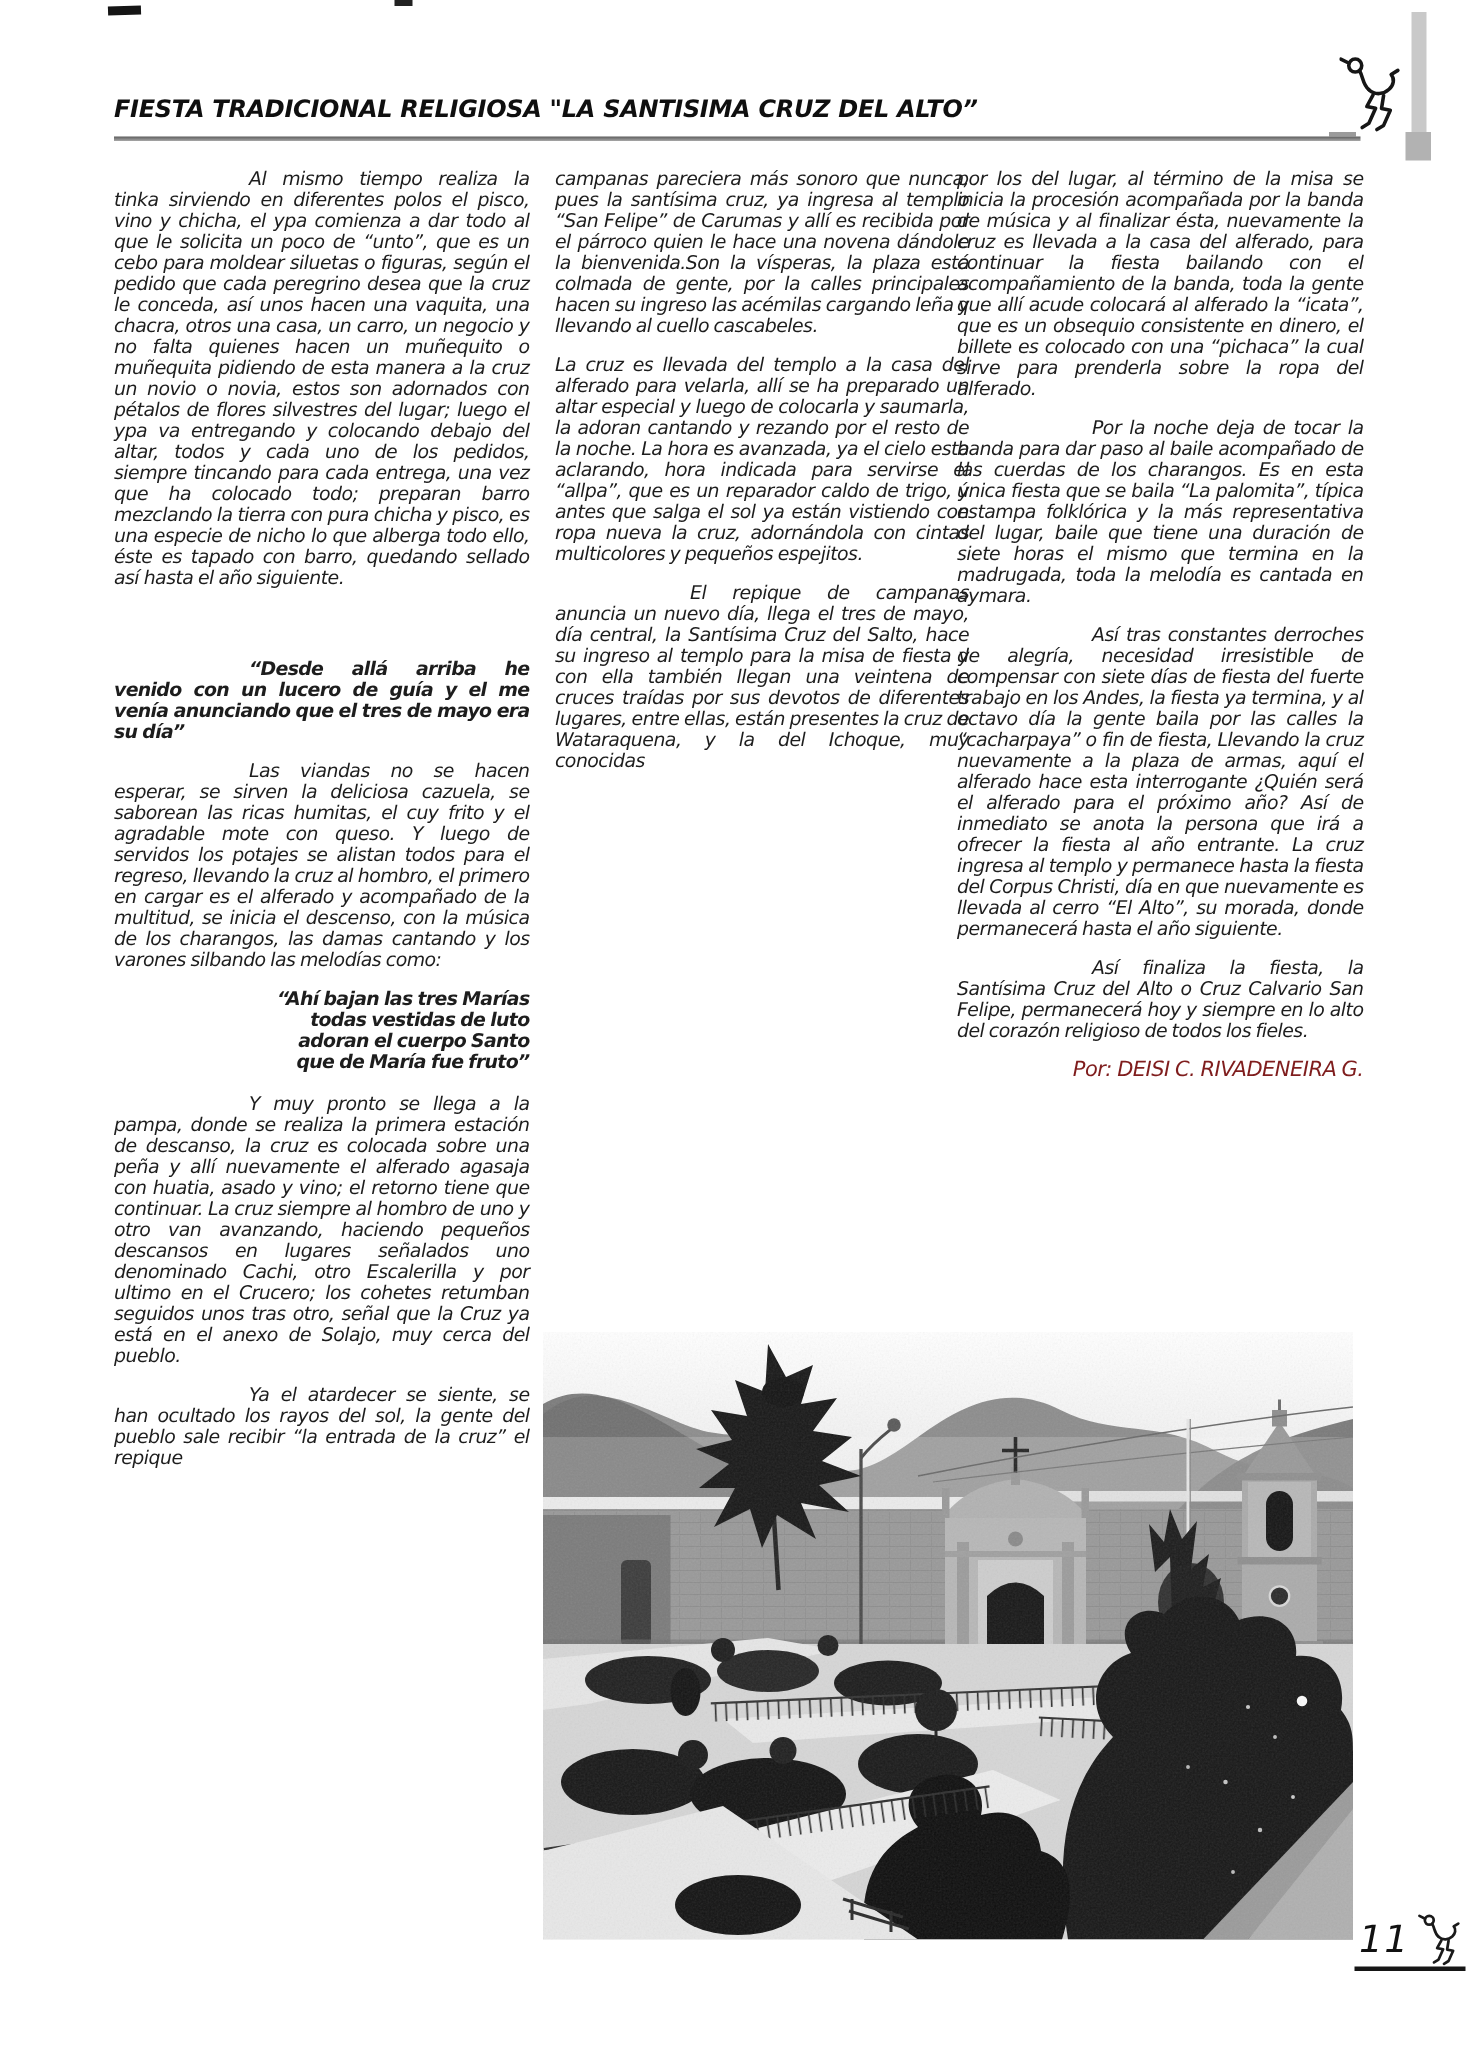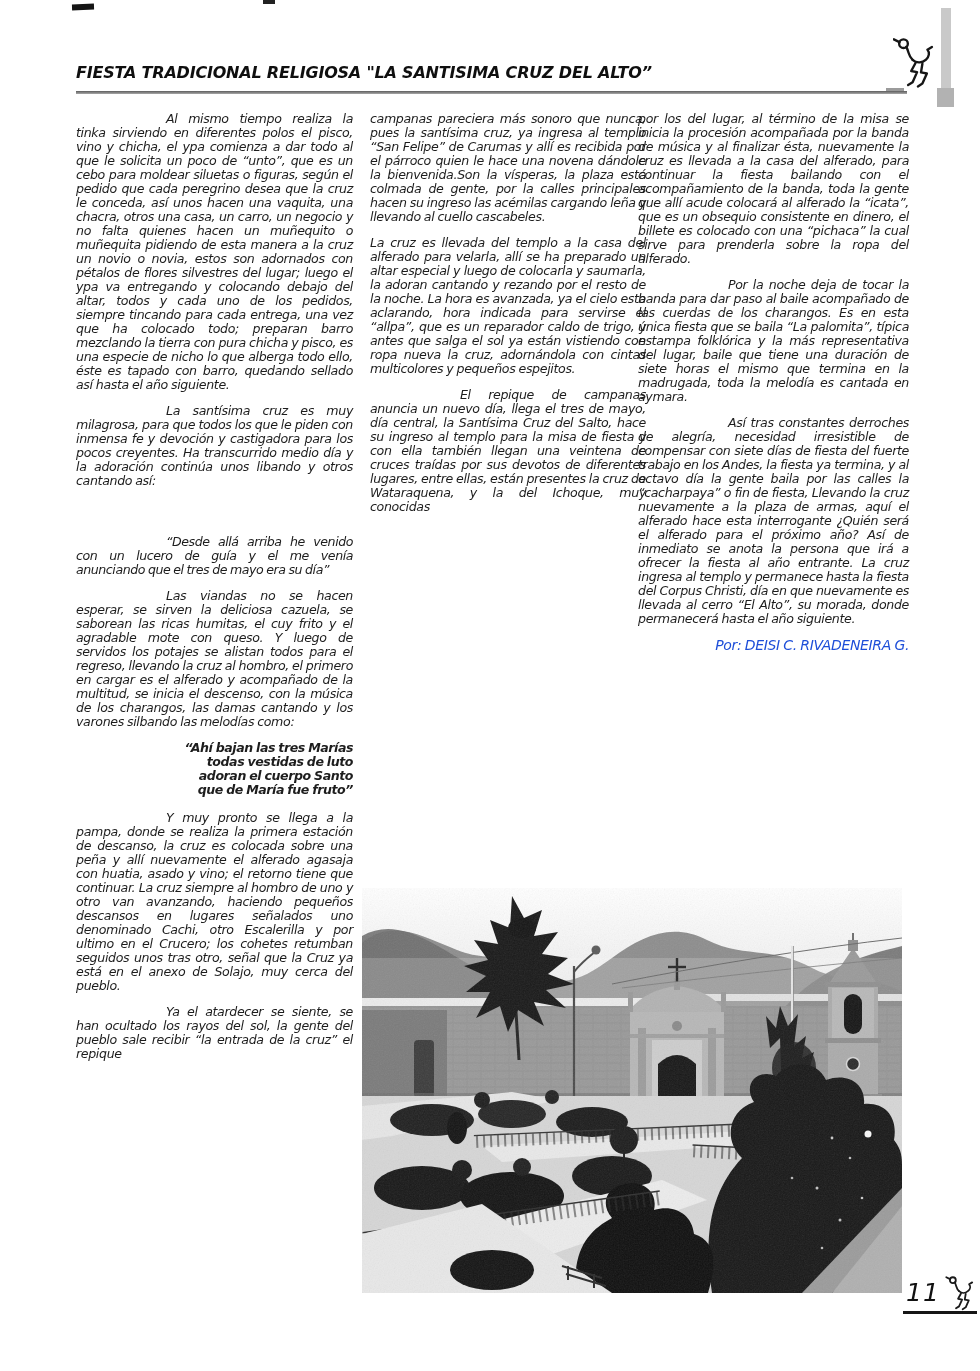--- a/index.html
+++ b/index.html
@@ -7,27 +7,27 @@
        font-family:"DejaVu Sans", sans-serif;}
   .page{position:absolute;inset:0;background:#fff;}
   .title{position:absolute;left:76px;top:63px;font-size:16px;font-weight:bold;font-style:italic;
          letter-spacing:-0.2px;color:#0f0f0f;white-space:nowrap;}
   .rule{position:absolute;left:76px;top:91px;width:831px;height:3px;
         background:linear-gradient(#5c5c5c,#a8a8a8);}
   .col{position:absolute;top:112px;font-style:italic;font-size:12.6px;line-height:14px;
        letter-spacing:-0.35px;word-spacing:-0.6px;color:#1d1d1d;text-align:justify;}
   .col p{margin:0 0 12px 0;text-indent:90px;}
   .col p.flush{text-indent:0;}
-  .col p.quote{font-weight:normal;letter-spacing:-0.45px;margin-top:47px;}
+  .col p.quote{font-weight:bold;letter-spacing:-0.45px;margin-top:47px;}
   .col p.quote-center{font-weight:bold;text-align:right;text-indent:0;white-space:pre-line;
        margin-bottom:14px;letter-spacing:-0.45px;}
   .col1{left:76px;width:277px;}
   .col2{left:359px;width:276px;margin-left:11px;}
   .col3{left:638px;width:271px;}
-  .byline{text-align:right;font-size:14px;margin-top:0;font-style:italic;color:#1d4ed8;}
+  .byline{text-align:right;font-size:14px;margin-top:0;font-style:italic;color:#7f1d1d;}
   .photo{position:absolute;left:362px;top:888px;width:540px;height:405px;}
   .pagenum{position:absolute;left:906px;top:1278px;font-size:25px;font-style:italic;
            font-weight:normal;color:#111;letter-spacing:1px;}
   .pagenum-rule{position:absolute;left:903px;top:1311px;width:74px;height:3px;background:#161616;}
   .glyph-top{position:absolute;left:893px;top:34px;}
   .glyph-bottom{position:absolute;left:944px;top:1274px;}
   .graybar{position:absolute;left:941px;top:8px;width:10px;height:82px;background:#c9c9c9;}
   .graybar-end{position:absolute;left:937px;top:88px;width:17px;height:19px;background:#b2b2b2;}
   .mark-a{position:absolute;left:72px;top:4px;width:22px;height:6px;background:#151515;transform:rotate(-2deg);}
   .mark-b{position:absolute;left:263px;top:0;width:12px;height:4px;background:#222;}
@@ -53,41 +53,41 @@
       <path d="M16,20.5 L13,26 L17.2,26.8 L14,34 L10.8,36"></path>
       <path d="M21,20.8 L20,27 L24.2,27.8 L21,35 L17.8,37"></path>
     </g>
   </svg>
 
   <div class="title">FIESTA TRADICIONAL RELIGIOSA "LA SANTISIMA CRUZ DEL ALTO”</div>
   <div class="rule"></div>
 
   <div class="col col1">
     <p>Al mismo tiempo realiza la tinka sirviendo en diferentes polos el pisco, vino y chicha, el ypa comienza a dar todo al que le solicita un poco de “unto”, que es un cebo para moldear siluetas o figuras, según el pedido que cada peregrino desea que la cruz le conceda, así unos hacen una vaquita, una chacra, otros una casa, un carro, un negocio y no falta quienes hacen un muñequito o muñequita pidiendo de esta manera a la cruz un novio o novia, estos son adornados con pétalos de flores silvestres del lugar; luego el ypa va entregando y colocando debajo del altar, todos y cada uno de los pedidos, siempre tincando para cada entrega, una vez que ha colocado todo; preparan barro mezclando la tierra con pura chicha y pisco, es una especie de nicho lo que alberga todo ello, éste es tapado con barro, quedando sellado así hasta el año siguiente.</p>
-    <p>La santísima cruz es muy milagrosa, para que todos los que le piden con inmensa fe y devoción y castigadora para los pocos creyentes. Ha transcurrido medio día y la adoración continúa unos libando y otros cantando así:</p>
     <p class="quote">“Desde allá arriba he venido con un lucero de guía y el me venía anunciando que el tres de mayo era su día”</p>
     <p>Las viandas no se hacen esperar, se sirven la deliciosa cazuela, se saborean las ricas humitas, el cuy frito y el agradable mote con queso. Y luego de servidos los potajes se alistan todos para el regreso, llevando la cruz al hombro, el primero en cargar es el alferado y acompañado de la multitud, se inicia el descenso, con la música de los charangos, las damas cantando y los varones silbando las melodías como:</p>
     <p class="quote-center">“Ahí bajan las tres Marías
 todas vestidas de luto
 adoran el cuerpo Santo
 que de María fue fruto”</p>
     <p>Y muy pronto se llega a la pampa, donde se realiza la primera estación de descanso, la cruz es colocada sobre una peña y allí nuevamente el alferado agasaja con huatia, asado y vino; el retorno tiene que continuar. La cruz siempre al hombro de uno y otro van avanzando, haciendo pequeños descansos en lugares señalados uno denominado Cachi, otro Escalerilla y por ultimo en el Crucero; los cohetes retumban seguidos unos tras otro, señal que la Cruz ya está en el anexo de Solajo, muy cerca del pueblo.</p>
     <p>Ya el atardecer se siente, se han ocultado los rayos del sol, la gente del pueblo sale recibir “la entrada de la cruz” el repique</p>
   </div>
 
   <div class="col col2">
     <p class="flush">campanas pareciera más sonoro que nunca, pues la santísima cruz, ya ingresa al templo “San Felipe” de Carumas y allí es recibida por el párroco quien le hace una novena dándole la bienvenida.Son la vísperas, la plaza está colmada de gente, por la calles principales hacen su ingreso las acémilas cargando leña y llevando al cuello cascabeles.</p>
     <p class="flush">La cruz es llevada del templo a la casa del alferado para velarla, allí se ha preparado un altar especial y luego de colocarla y saumarla, la adoran cantando y rezando por el resto de la noche. La hora es avanzada, ya el cielo esta aclarando, hora indicada para servirse el “allpa”, que es un reparador caldo de trigo, y antes que salga el sol ya están vistiendo con ropa nueva la cruz, adornándola con cintas multicolores y pequeños espejitos.</p>
     <p>El repique de campanas anuncia un nuevo día, llega el tres de mayo, día central, la Santísima Cruz del Salto, hace su ingreso al templo para la misa de fiesta y con ella también llegan una veintena de cruces traídas por sus devotos de diferentes lugares, entre ellas, están presentes la cruz de Wataraquena, y la del Ichoque, muy conocidas</p>
   </div>
 
   <div class="col col3">
     <p class="flush">por los del lugar, al término de la misa se inicia la procesión acompañada por la banda de música y al finalizar ésta, nuevamente la cruz es llevada a la casa del alferado, para continuar la fiesta bailando con el acompañamiento de la banda, toda la gente que allí acude colocará al alferado la “icata”, que es un obsequio consistente en dinero, el billete es colocado con una “pichaca” la cual sirve para prenderla sobre la ropa del alferado.</p>
     <p>Por la noche deja de tocar la banda para dar paso al baile acompañado de las cuerdas de los charangos. Es en esta única fiesta que se baila “La palomita”, típica estampa folklórica y la más representativa del lugar, baile que tiene una duración de siete horas el mismo que termina en la madrugada, toda la melodía es cantada en aymara.</p>
     <p>Así tras constantes derroches de alegría, necesidad irresistible de compensar con siete días de fiesta del fuerte trabajo en los Andes, la fiesta ya termina, y al octavo día la gente baila por las calles la “cacharpaya” o fin de fiesta, Llevando la cruz nuevamente a la plaza de armas, aquí el alferado hace esta interrogante ¿Quién será el alferado para el próximo año? Así de inmediato se anota la persona que irá a ofrecer la fiesta al año entrante. La cruz ingresa al templo y permanece hasta la fiesta del Corpus Christi, día en que nuevamente es llevada al cerro “El Alto”, su morada, donde permanecerá hasta el año siguiente.</p>
+    <p>Así finaliza la fiesta, la Santísima Cruz del Alto o Cruz Calvario San Felipe, permanecerá hoy y siempre en lo alto del corazón religioso de todos los fieles.</p>
     <div class="byline">Por: DEISI C. RIVADENEIRA G.</div>
   </div>
 
   <svg class="photo" viewBox="0 0 540 405">
     <defs>
       <linearGradient id="sky" x1="0" y1="0" x2="0" y2="1">
         <stop offset="0" stop-color="#ffffff"></stop>
         <stop offset="0.55" stop-color="#f0f0f0"></stop>
         <stop offset="1" stop-color="#d0d0d0"></stop>
       </linearGradient>

